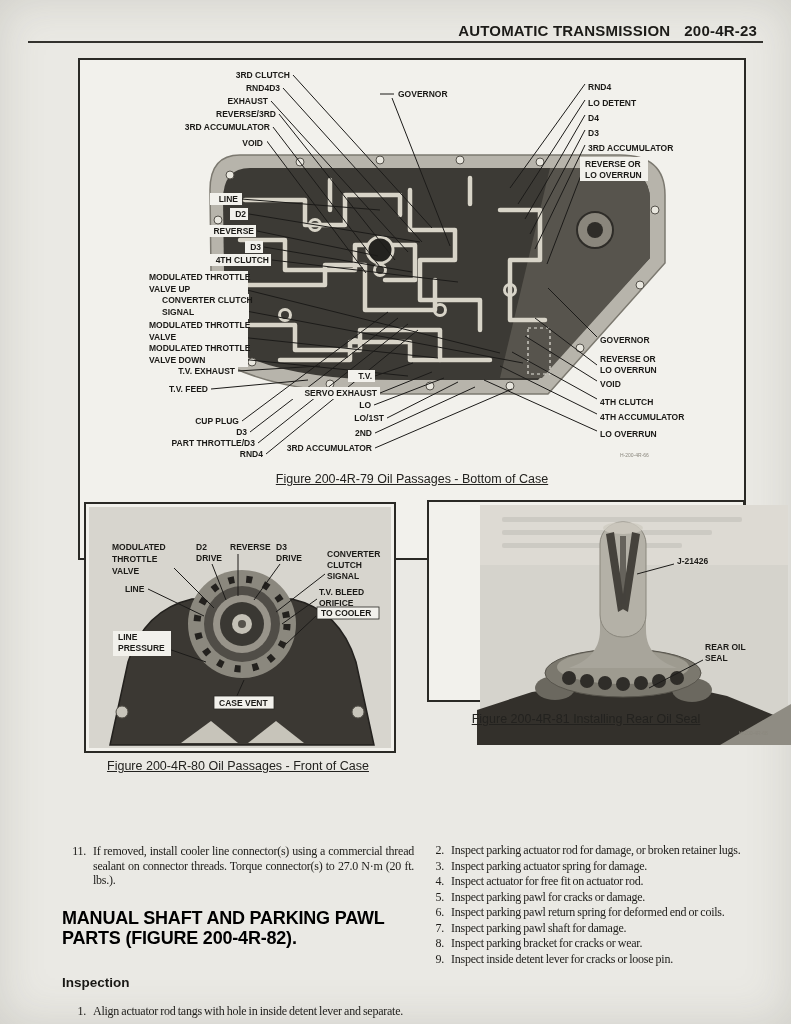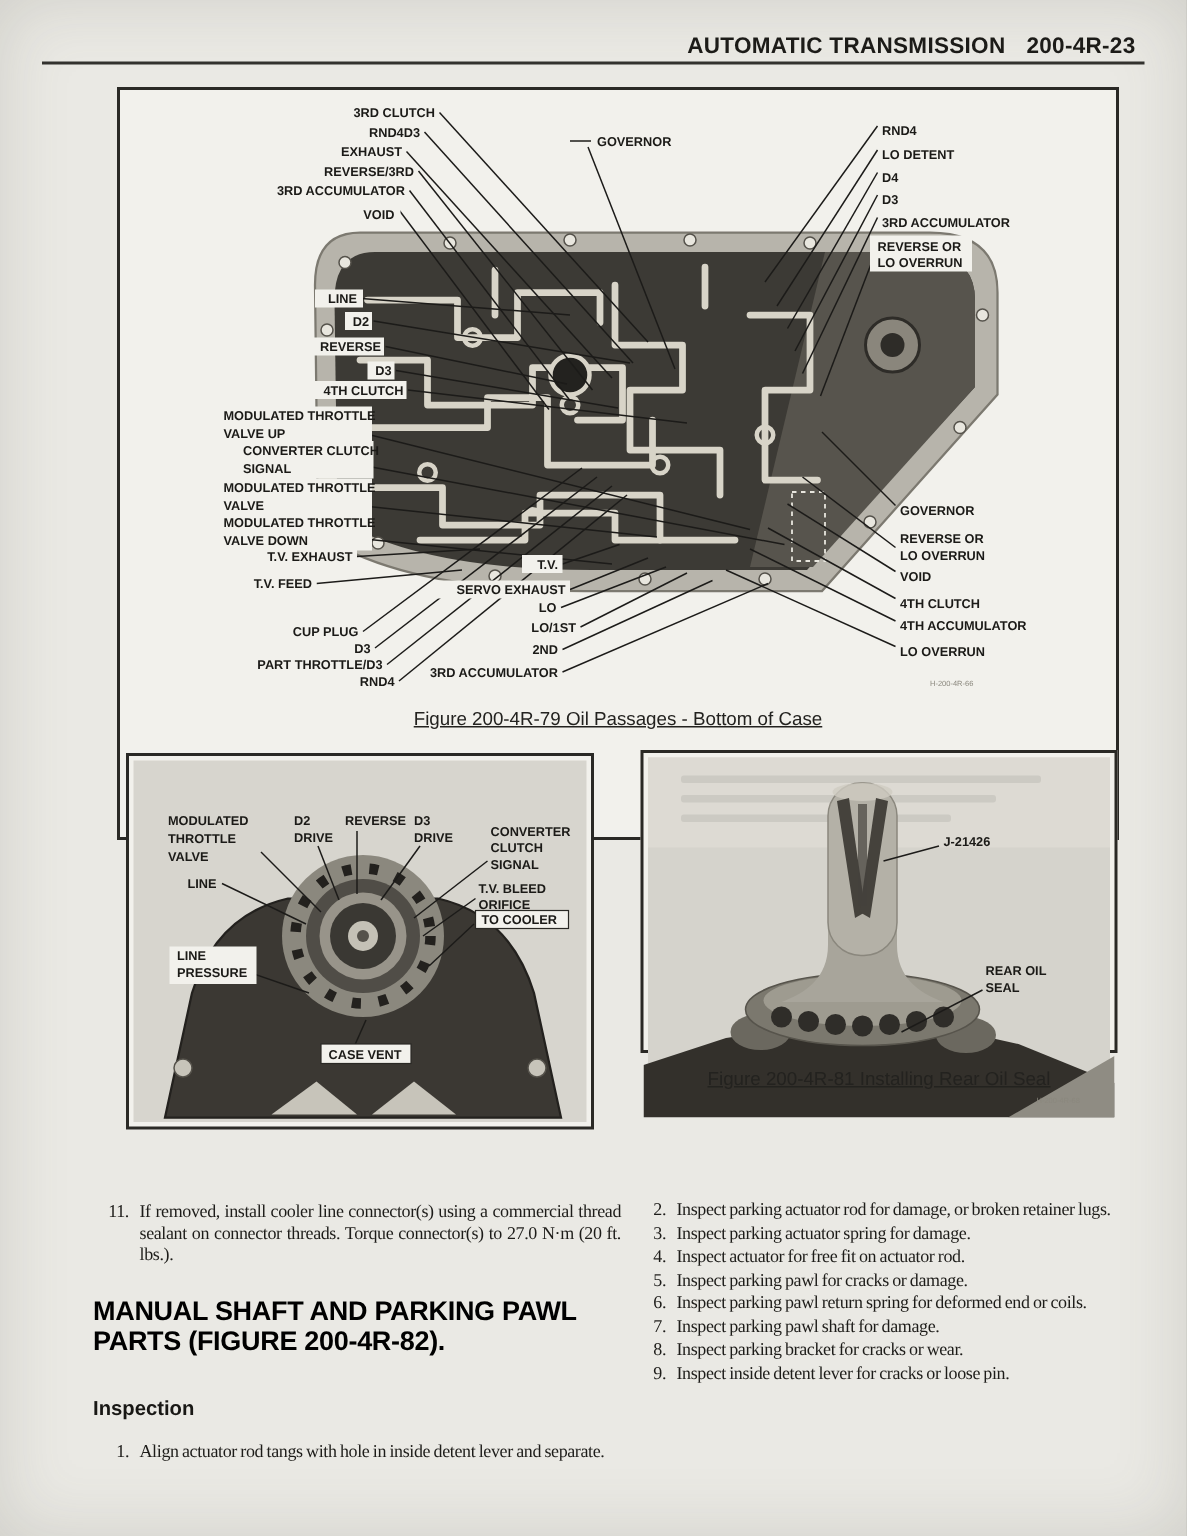--- a/index.html
+++ b/index.html
@@ -6,32 +6,32 @@
   body{background:#b9b8b4;font-family:"Liberation Sans",sans-serif;}
   .page{position:relative;width:791px;height:1024px;background:#eae9e4;margin:0 auto;
         box-shadow:inset 0 0 46px rgba(90,88,80,.18);overflow:hidden;}
   .hdr-text{position:absolute;top:23px;right:34px;font:bold 15px/1 "Liberation Sans",sans-serif;
             color:#1c1b18;letter-spacing:.2px;}
   .hdr-text .pgnum{margin-left:14px;}
   .hdr-rule{position:absolute;top:41px;left:28px;right:28px;height:2px;background:#33322e;}
   .figbox{position:absolute;background:#f2f1ec;border:2px solid #2a2925;box-sizing:border-box;}
   #fig1{left:78px;top:58px;width:668px;height:502px;}
   #fig2{left:84px;top:502px;width:312px;height:251px;}
-  #fig3{left:427px;top:500px;width:318px;height:202px;}
+  #fig3{left:427px;top:500px;width:318px;height:202px;padding-left:48px;}
   .figcap{position:absolute;text-align:center;font:12.5px/1.2 "Liberation Sans",sans-serif;color:#23221f;text-decoration:underline;}
   #cap1{left:78px;top:472px;width:668px;}
   #cap2{left:78px;top:759px;width:320px;}
   #cap3{left:427px;top:712px;width:318px;}
   svg{display:block;}
   svg text{font-family:"Liberation Sans",sans-serif;font-weight:bold;fill:#1b1a17;}
   .lbl{font-size:8.5px;}
   .tiny{font-size:5px;font-weight:normal;fill:#8b887e;}
   .ldr{stroke:#1c1b19;stroke-width:1;fill:none;}
   .lblbg{fill:#f2f1ec;}
-  .col{position:absolute;color:#1d1c19;}
+  .col{position:absolute;color:#1d1c19;margin-top:44px;}
   #colL{left:62px;top:800px;width:352px;}
   #colR{left:420px;top:799px;width:352px;}
   .li{display:flex;gap:7px;font:12px/14.5px "Liberation Serif",serif;letter-spacing:-0.25px;
       word-spacing:-0.5px;text-align:justify;margin:0 0 1px 0;}
   .li .num{flex:0 0 24px;text-align:right;}
   .li .txt{flex:1;}
   .sect-h{font:bold 18px/1.15 "Liberation Sans",sans-serif;letter-spacing:-0.2px;color:#000000;
           margin-top:20px;}
   .sub-h{font:bold 13.5px/1.1 "Liberation Sans",sans-serif;color:#191815;margin-top:27px;}
   .li.first{margin-top:13px;}
@@ -260,20 +260,21 @@
         <text x="233" y="91">T.V. BLEED</text>
         <text x="233" y="102">ORIFICE</text>
         <text x="235" y="112">TO COOLER</text>
         <text x="39" y="88">LINE</text>
         <text x="32" y="136">LINE</text>
         <text x="32" y="147">PRESSURE</text>
         <text x="133" y="202">CASE VENT</text>
       </g>
     </svg>
   </div>
+  <div class="figcap" id="cap2">Figure 200-4R-80 Oil Passages - Front of Case</div>
 
   <div class="figbox" id="fig3">
     <svg width="314" height="243" viewBox="0 0 314 243">
       <g>
         <rect x="3" y="3" width="308" height="237" fill="#d5d3cc"></rect>
         <rect x="3" y="3" width="308" height="60" fill="#dedcd5" opacity="0.8"></rect>
         <rect x="25" y="15" width="240" height="5" rx="2" fill="#b8b6af" opacity="0.45"></rect>
         <rect x="25" y="28" width="210" height="5" rx="2" fill="#b8b6af" opacity="0.45"></rect>
         <rect x="25" y="41" width="180" height="5" rx="2" fill="#b8b6af" opacity="0.45"></rect>
         <path d="M0,243 L0,208 L55,190 L110,182 L150,180 L205,184 L250,194 L314,220 L314,243 Z" fill="#33302b"></path>

